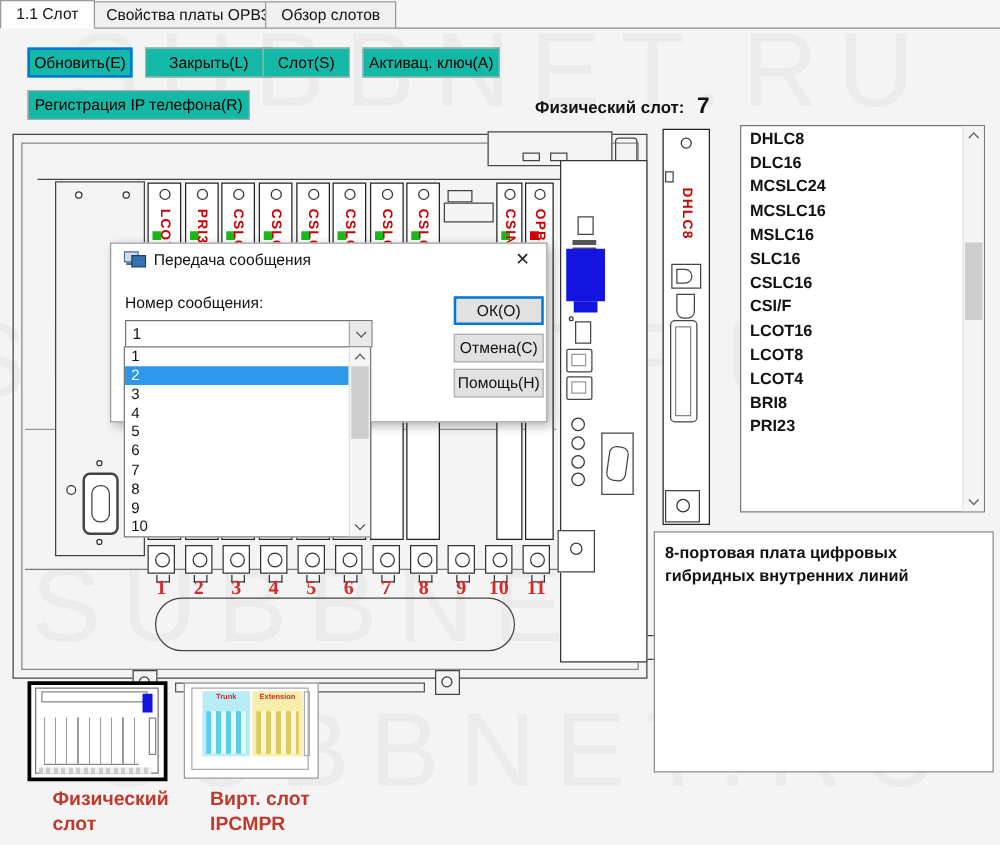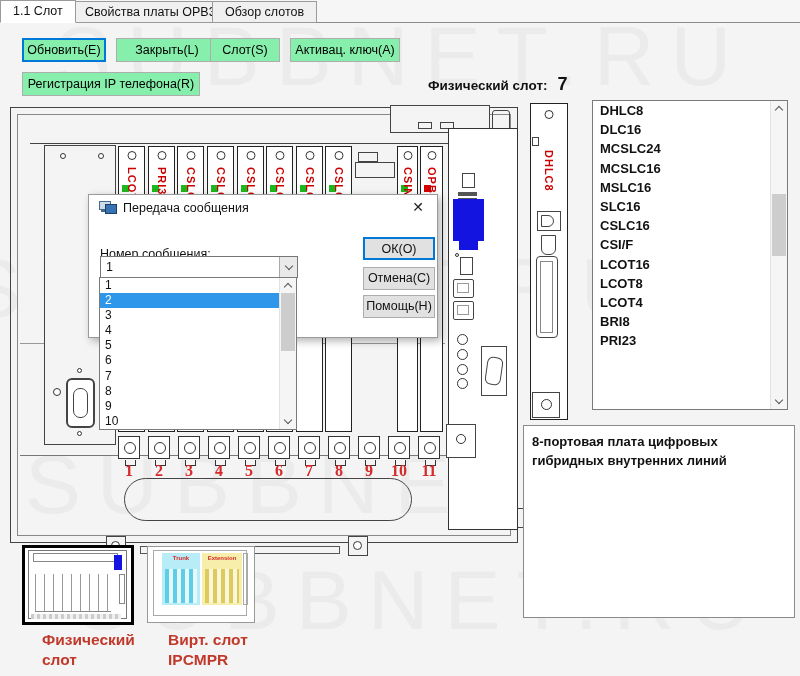--- a/index.html
+++ b/index.html
@@ -8,21 +8,21 @@
   .abs { position:absolute; }
   .ln { position:absolute; border:1px solid #444; }
   .wm { position:absolute; font-size:84px; letter-spacing:16px; color:#ebebeb; font-weight:400; white-space:nowrap; z-index:0; user-select:none; }
 
   
   .tabbar { position:absolute; left:0; top:0; width:800px; height:23px; background:#f6f6f6; border-bottom:1px solid #8a8a8a; z-index:3; }
   .tab { position:absolute; top:1px; height:22px; font-size:12.5px; padding:0 12px; line-height:21px; background:#f0f0f0; border:1px solid #9a9a9a; }
   .tab.active { top:0; height:23px; background:#fff; border-bottom:1px solid #fff; font-weight:400; z-index:4; }
 
   
-  .btn { position:absolute; height:24px; background:#86efac; border:1px solid #adadad; font-size:12.5px; text-align:center; line-height:21px; z-index:3; font-family:"Liberation Sans",sans-serif; }
+  .btn { position:absolute; height:24px; background:#14b8a6; border:1px solid #adadad; font-size:12.5px; text-align:center; line-height:21px; z-index:3; font-family:"Liberation Sans",sans-serif; }
   .btn.focus { border:2px solid #0078d7; }
 
   .phys-slot { position:absolute; left:428px; top:74px; font-size:13.5px; font-weight:bold; z-index:3; }
   .phys-slot .val { font-size:18px; margin-left:10px; }
 
   
   #chassis { position:absolute; left:0; top:0; width:800px; height:676px; z-index:1; }
   .card { position:absolute; top:146px; height:286px; background:#fff; border:1px solid #222; z-index:5; }
   .screw { position:absolute; top:4px; left:50%; transform:translateX(-50%); width:9px; height:9px; border:1px solid #333; border-radius:50%; background:#fff; }
   .led { position:absolute; left:3px; top:38px; width:7px; height:7px; background:#1db81d; }
@@ -50,21 +50,21 @@
   .chev.up { transform:rotate(-135deg); margin-top:3px; }
   .chev.down { transform:rotate(45deg); margin-bottom:3px; }
 
   
   #desc-box { position:absolute; left:523px; top:425px; width:272px; height:193px; background:#fff; border:1px solid #8a8a8a; z-index:2; padding:7px 8px; font-size:13px; font-weight:bold; line-height:1.45; }
 
   
   #dialog { position:absolute; left:88px; top:194px; width:350px; height:144px; background:#fff; border:1px solid #9a9a9a; box-shadow:3px 3px 8px rgba(0,0,0,.3); z-index:30; }
   #dialog .title { position:absolute; left:34px; top:6px; font-size:12.5px; }
   #dialog .close { position:absolute; right:6px; top:2px; width:26px; height:20px; text-align:center; font-size:14px; color:#222; line-height:20px; }
-  #dialog .field-label { position:absolute; left:11px; top:52px; font-size:12.5px; }
+  #dialog .field-label { position:absolute; left:11px; top:40px; font-size:12.5px; }
   .combo { position:absolute; left:11px; top:61px; width:198px; height:22px; background:#fff; border:1px solid #767676; font-size:12.5px; }
   .combo .cval { position:absolute; left:5px; top:3px; }
   .combo .cbtn { position:absolute; right:0; top:0; width:18px; height:20px; background:#e9e9e9; border-left:1px solid #aaa; display:flex; align-items:center; justify-content:center; }
   .dbtn { position:absolute; left:274px; width:72px; height:23px; background:#e1e1e1; border:1px solid #adadad; font-size:12.5px; text-align:center; line-height:20px; }
   .dbtn.focus { border:2px solid #0078d7; }
 
   
   #dropdown { position:absolute; left:99px; top:277px; width:198px; height:153px; background:#fff; border:1px solid #7a7a7a; z-index:35; }
   #msg-list { position:absolute; left:0; top:0; right:17px; bottom:0; }
   .dd-item { height:15.1px; line-height:15.1px; font-size:12px; padding-left:5px; }

